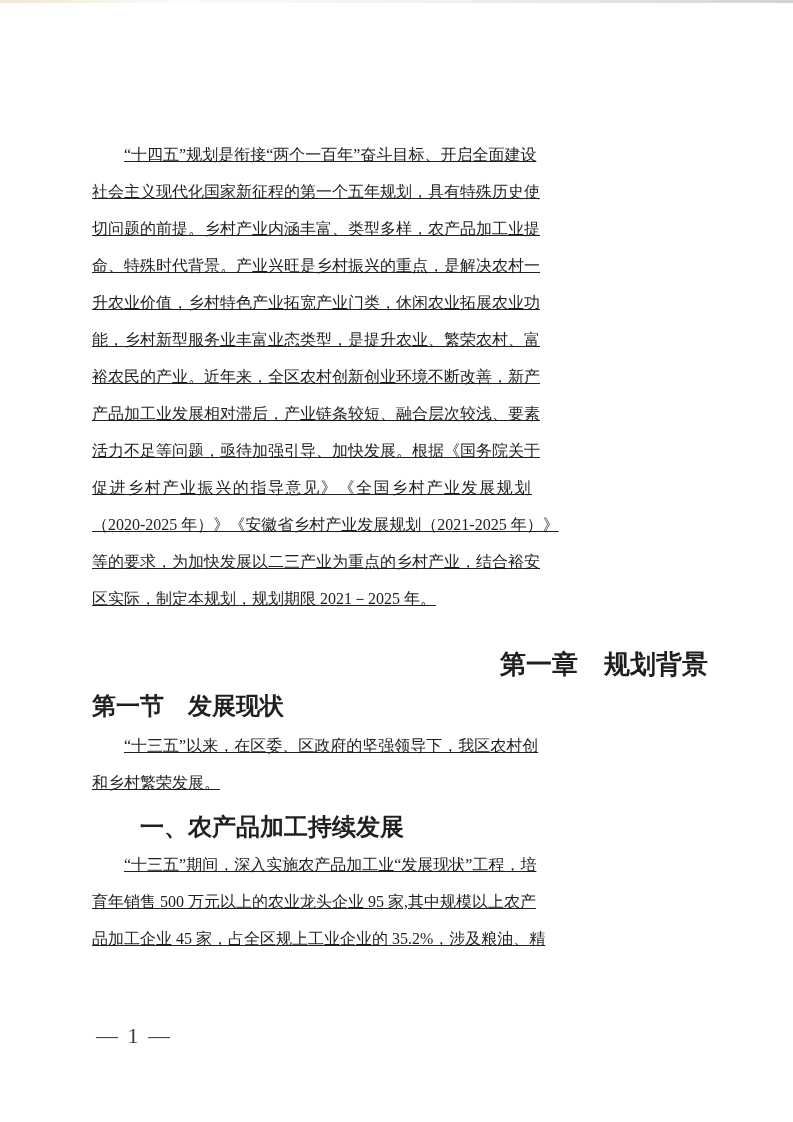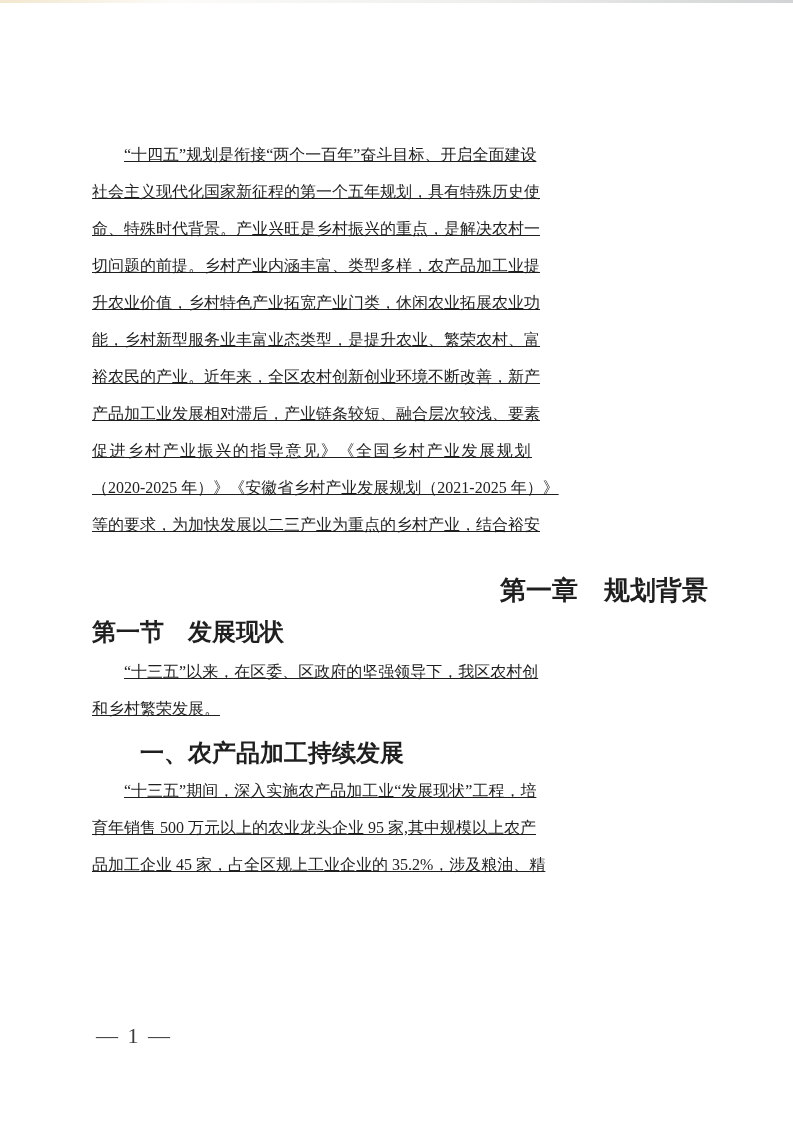--- a/index.html
+++ b/index.html
@@ -72,29 +72,31 @@
 </head>
 <body>
 
 <div class="page">
   <div class="scan-edge-top"></div>
 
   <div class="column">
 
     <div class="line indent">“十四五”规划是衔接“两个一百年”奋斗目标、开启全面建设</div>
     <div class="line">社会主义现代化国家新征程的第一个五年规划，具有特殊历史使</div>
+    <div class="line">切问题的前提。乡村产业内涵丰富、类型多样，农产品加工业提</div>
     <div class="line">命、特殊时代背景。产业兴旺是乡村振兴的重点，是解决农村一</div>
-    <div class="line">切问题的前提。乡村产业内涵丰富、类型多样，农产品加工业提</div>
     <div class="line">升农业价值，乡村特色产业拓宽产业门类，休闲农业拓展农业功</div>
     <div class="line">能，乡村新型服务业丰富业态类型，是提升农业、繁荣农村、富</div>
     <div class="line">裕农民的产业。近年来，全区农村创新创业环境不断改善，新产</div>
     <div class="line">产品加工业发展相对滞后，产业链条较短、融合层次较浅、要素</div>
+    <div class="line">活力不足等问题，亟待加强引导、加快发展。根据《国务院关于</div>
     <div class="line stretch">促进乡村产业振兴的指导意见》《全国乡村产业发展规划</div>
     <div class="line">（2020-2025 年）》《安徽省乡村产业发展规划（2021-2025 年）》</div>
     <div class="line">等的要求，为加快发展以二三产业为重点的乡村产业，结合裕安</div>
+    <div class="line">区实际，制定本规划，规划期限 2021－2025 年。</div>
 
     <div class="chapter-heading">第一章　规划背景</div>
     <div class="section-heading">第一节　发展现状</div>
 
     <div class="line indent">“十三五”以来，在区委、区政府的坚强领导下，我区农村创</div>
     <div class="line">和乡村繁荣发展。</div>
 
     <div class="sub-heading">一、农产品加工持续发展</div>
 
     <div class="line indent">“十三五”期间，深入实施农产品加工业“发展现状”工程，培</div>

